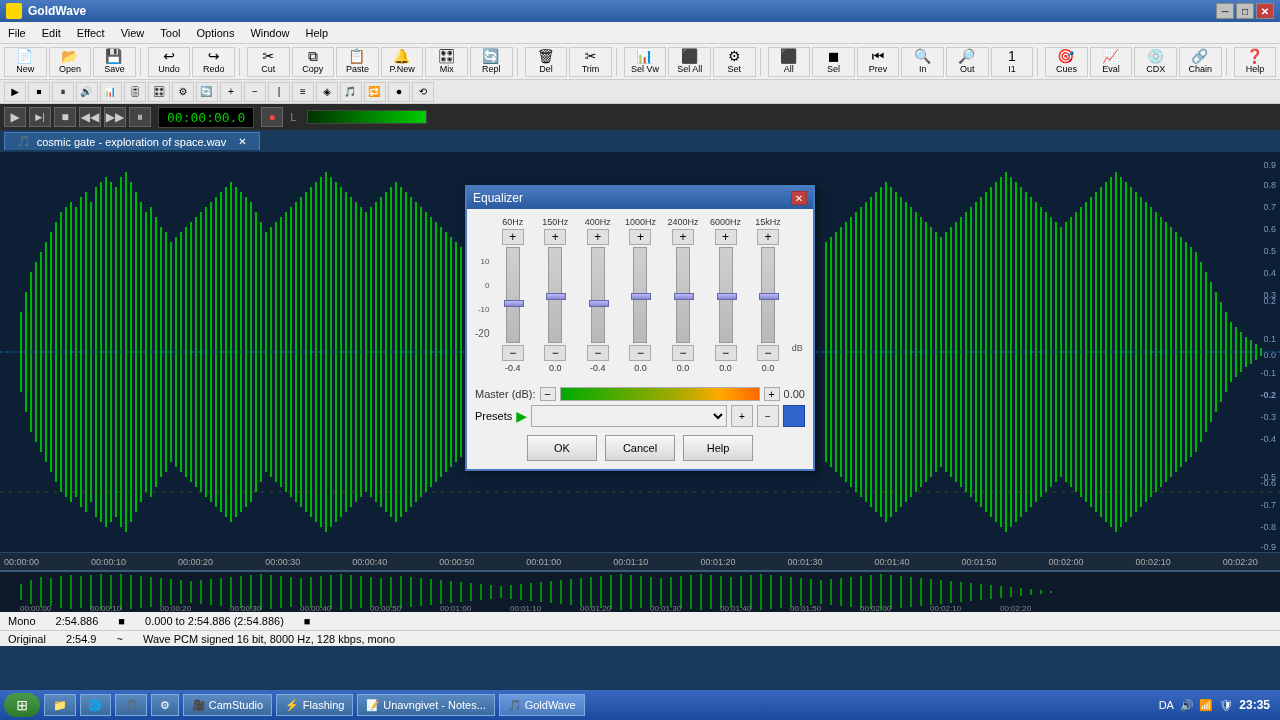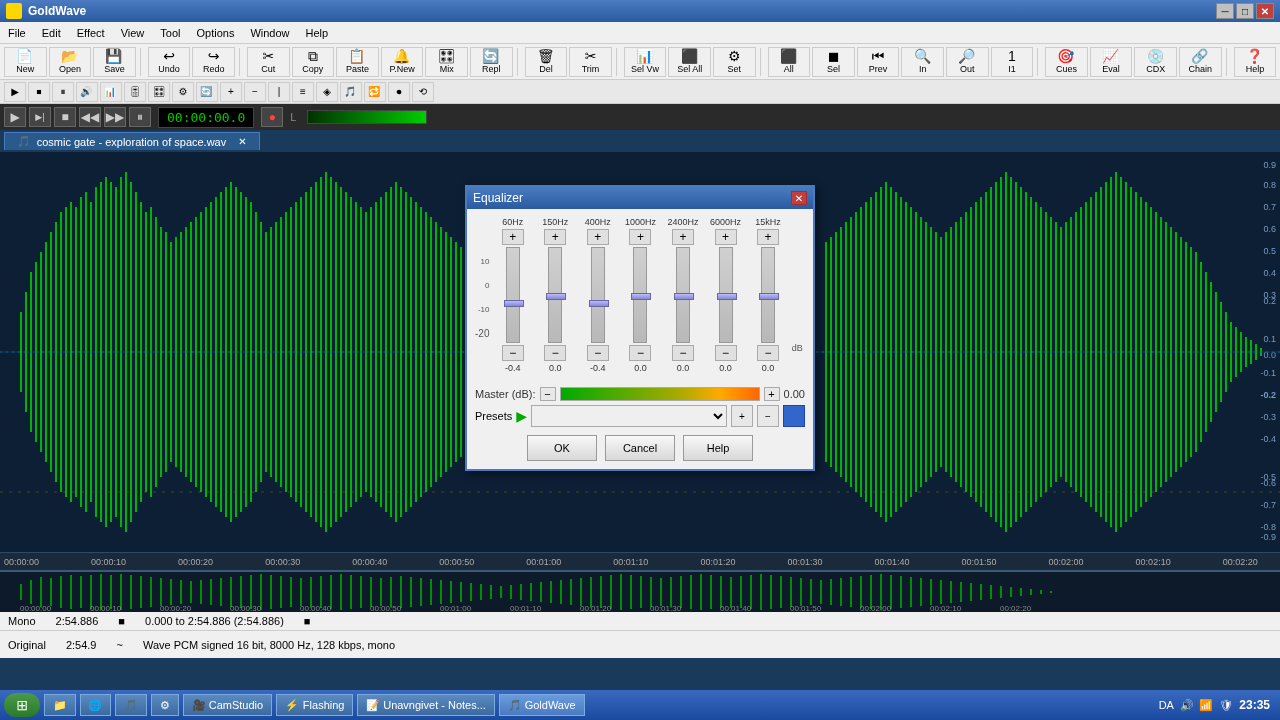--- a/index.html
+++ b/index.html
@@ -166,21 +166,21 @@
       background: #f0f0f0;
       border-top: 1px solid #ccc;
       display: flex;
       align-items: center;
       padding: 0 8px;
       font-size: 11px;
       color: #000;
       gap: 20px;
     }
     #statusbar2 {
-      height: 28px;
+      height: 16px;
       background: #f0f0f0;
       border-top: 1px solid #ccc;
       display: flex;
       align-items: center;
       padding: 0 8px;
       font-size: 11px;
       color: #000;
       gap: 20px;
     }
 
@@ -583,21 +583,21 @@
   <span class="y-label" style="top:182px;">0.1</span>
   <span class="y-label" style="top:198px;">0.0</span>
   <span class="y-label" style="top:216px;">-0.1</span>
   <span class="y-label" style="top:238px;font-weight:bold;">-0.2</span>
   <span class="y-label" style="top:260px;">-0.3</span>
   <span class="y-label" style="top:282px;">-0.4</span>
   <span class="y-label" style="top:320px;">-0.5</span>
   <span class="y-label" style="top:326px;">-0.6</span>
   <span class="y-label" style="top:348px;">-0.7</span>
   <span class="y-label" style="top:370px;">-0.8</span>
-  <span class="y-label" style="top:380px;">-0.9</span>
+  <span class="y-label" style="top:390px;">-0.9</span>
 
   <svg id="wave-svg">
 
     <line x1="0" y1="200" x2="1280" y2="200" stroke="#1a3a5a" stroke-width="1"></line>
 
     <g id="waveform-left" fill="#00cc00" opacity="0.85">
 
       <rect x="20" y="160" width="2" height="80"></rect>
       <rect x="25" y="140" width="2" height="120"></rect>
       <rect x="30" y="120" width="2" height="160"></rect>

